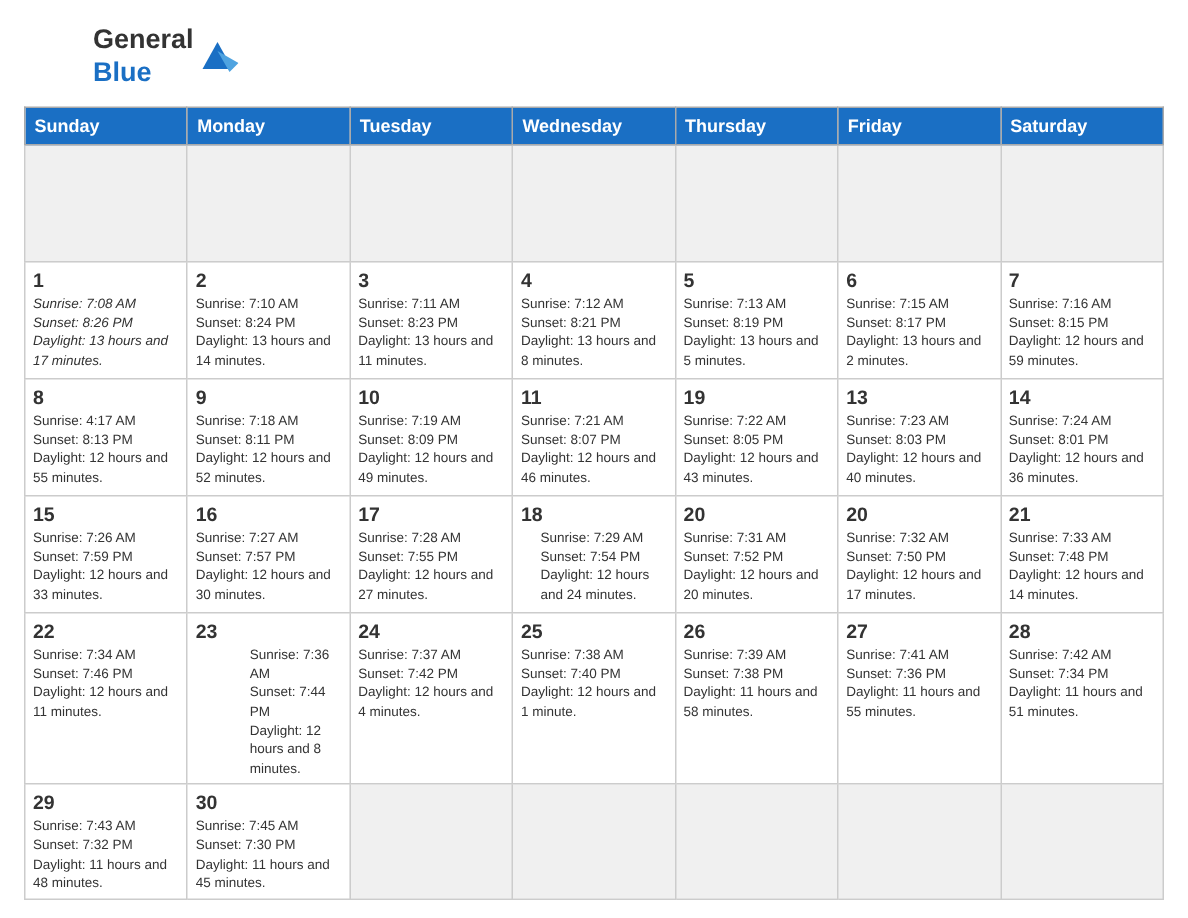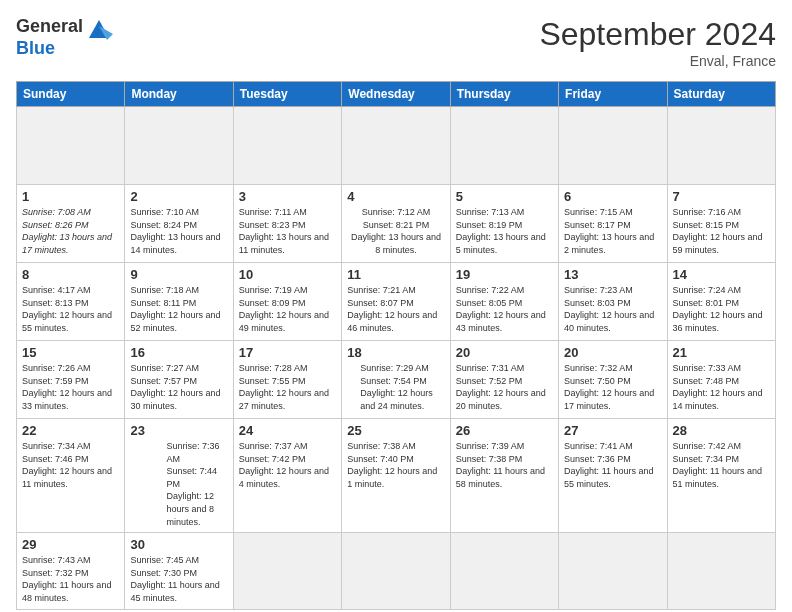--- a/index.html
+++ b/index.html
@@ -92,37 +92,33 @@
       height: 68px;
     }
   </style>
 </head>
 <body>
 
 <div class="page">
   <div class="header">
     <div class="logo">
       <div>
-        <div style="display:flex;align-items:flex-start;">
+        <div style="display:flex;align-items:center;margin-left:46px;">
           <div>
             <div class="logo-text">
               <span class="general">General</span>
               <span class="blue">Blue</span>
             </div>
           </div>
           <svg class="logo-icon" viewBox="0 0 28 28">
             <polygon points="4,22 14,4 24,22" fill="#1a6fc4"></polygon>
             <polygon points="14,10 22,24 28,18" fill="#4fa3e0"></polygon>
           </svg>
         </div>
       </div>
-    </div>
-    <div class="title-area">
-      <div class="month-title">September 2024</div>
-      <div class="location">Enval, France</div>
     </div>
   </div>
 
   <table class="calendar">
     <thead>
       <tr>
         <th>Sunday</th>
         <th>Monday</th>
         <th>Tuesday</th>
         <th>Wednesday</th>
@@ -155,21 +151,21 @@
 Daylight: 13 hours and 14 minutes.</div>
           </td>
           <td>
             <span class="day-num">3</span>
             <div class="day-info" style="white-space: pre-line;">Sunrise: 7:11 AM
 Sunset: 8:23 PM
 Daylight: 13 hours and 11 minutes.</div>
           </td>
           <td>
             <span class="day-num">4</span>
-            <div class="day-info" style="white-space: pre-line; text-align: center;">Sunrise: 7:12 AM
+            <div class="day-info" style="white-space: pre-line;">Sunrise: 7:12 AM
 Sunset: 8:21 PM
 Daylight: 13 hours and 8 minutes.</div>
           </td>
           <td>
             <span class="day-num">5</span>
             <div class="day-info" style="white-space: pre-line;">Sunrise: 7:13 AM
 Sunset: 8:19 PM
 Daylight: 13 hours and 5 minutes.</div>
           </td>
           <td>

